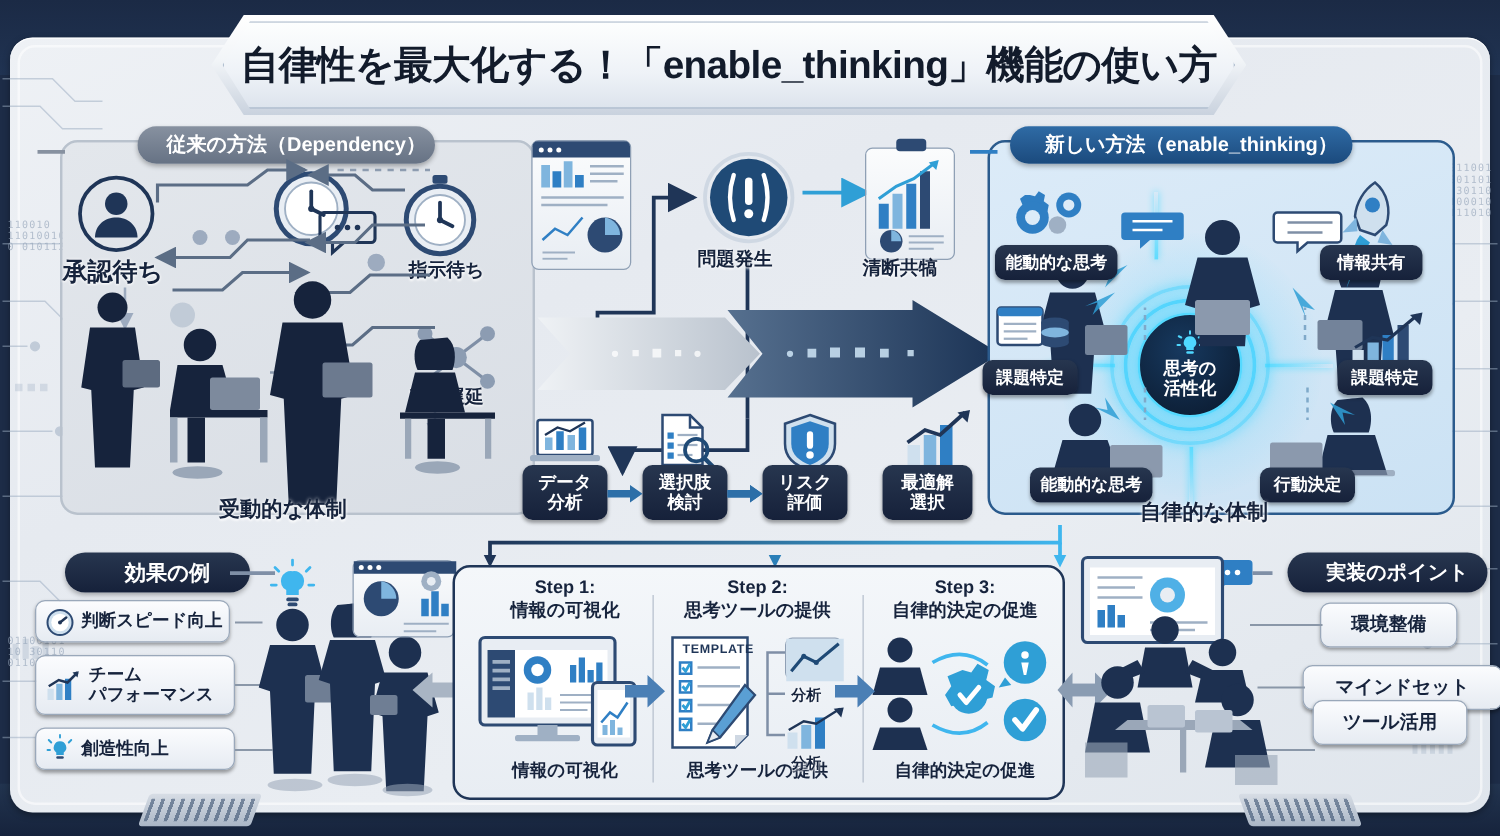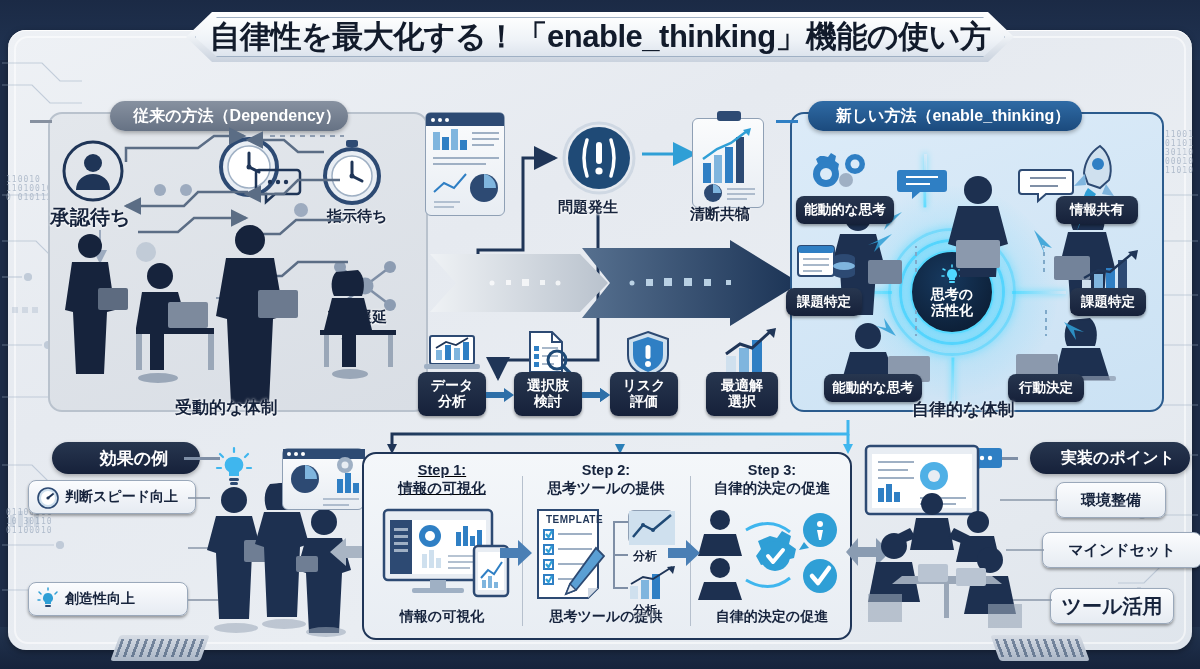--- a/index.html
+++ b/index.html
@@ -49,21 +49,21 @@
   .circuit.l { left:2px; }
   .circuit.r { right:2px; }
   .binary {
     position:absolute; font-family:"DejaVu Sans Mono","Liberation Mono",monospace;
     font-size:8px; color:#93a3b8; letter-spacing:1px; line-height:9px; opacity:.65;
     white-space:pre;
   }
 
   
   .title-banner {
-    position:absolute; left:186px; top:12px; width:828px; height:50px; z-index:30;
+    position:absolute; left:169px; top:12px; width:828px; height:80px; z-index:30;
   }
   .title-banner .shell {
     position:absolute; inset:0;
     background:linear-gradient(180deg,#ffffff 0%,#f2f5f8 45%,#c9d2de 100%);
     clip-path:polygon(26px 0,calc(100% - 26px) 0,100% 50%,calc(100% - 26px) 100%,26px 100%,0 50%);
     box-shadow:0 3px 7px rgba(0,0,0,.4);
   }
   .title-banner .inner {
     position:absolute; inset:5px 9px;
     background:linear-gradient(180deg,#fdfefe 0%,#eef2f7 60%,#dde4ed 100%);
@@ -720,30 +720,41 @@
 
   <div class="lbl" style="left:912px; top:398px; font-size:17px;">
     <span>自律的な体制</span>
   </div>
 
   <div class="pill dark" style="left:36px; top:442px; width:148px; height:32px; font-size:17px;">
     <span>効果の例</span>
   </div>
   <div class="hline" style="left:184px; top:457px; width:36px; background:#7f8fa6;"></div>
 
-  <div class="chip light" style="left:28px; top:480px; width:168px; height:34px; font-size:14px; justify-content:flex-start; padding-left:36px;">
+  <div class="chip light" style="left:28px; top:480px; width:156px; height:34px; font-size:14px; justify-content:flex-start; padding-left:36px;">
     <svg width="22" height="22" viewBox="0 0 22 22" style="position:absolute;left:8px;top:6px;">
       <circle cx="11" cy="11" r="10" fill="#cfe0ee" stroke="#2d4a73" stroke-width="1.6"></circle>
       <circle cx="11" cy="11" r="7" fill="#fff"></circle>
       <line x1="11" y1="11" x2="16" y2="7" stroke="#1f3557" stroke-width="2" stroke-linecap="round"></line>
       <circle cx="11" cy="11" r="1.6" fill="#1f3557"></circle>
     </svg>
     <span>判断スピード向上</span>
   </div>
 
+  <div class="chip light" style="left:28px; top:524px; width:160px; height:48px; font-size:14px; flex-direction:column; align-items:flex-start; padding-left:42px;">
+    <svg width="26" height="24" viewBox="0 0 26 24" style="position:absolute;left:8px;top:12px;">
+      <rect x="1" y="14" width="5" height="9" fill="#cfe0ee"></rect>
+        <rect x="8" y="10" width="5" height="13" fill="#7fb5de"></rect>
+      <rect x="15" y="6" width="5" height="17" fill="#2f7fc4"></rect>
+      <polyline points="2,12 10,7 17,9 25,1" fill="none" stroke="#1f3557" stroke-width="2"></polyline>
+      <path d="M21 1 L26 0 L25 5 z" fill="#1f3557"></path>
+    </svg>
+    <span>チーム</span>
+    <span>パフォーマンス</span>
+  </div>
 
   <div class="chip light" style="left:28px; top:582px; width:160px; height:34px; font-size:14px; justify-content:flex-start; padding-left:36px;">
     <svg width="22" height="24" viewBox="0 0 22 24" style="position:absolute;left:8px;top:5px;">
       <path d="M11 5a5 5 0 0 1 3 9v2H8v-2a5 5 0 0 1 3-9z" fill="#2f9fd6"></path>
       <rect x="8" y="17" width="6" height="2" rx="1" fill="#2d4a73"></rect>
       <g stroke="#2f9fd6" stroke-width="1.5" stroke-linecap="round">
         <line x1="11" y1="0" x2="11" y2="2"></line>
           <line x1="2" y1="4" x2="4" y2="6"></line>
         <line x1="20" y1="4" x2="18" y2="6"></line>
           <line x1="1" y1="12" x2="3" y2="12"></line>
@@ -832,21 +843,21 @@
       <path d="M6 34 L1 24 L11 24 z" fill="#1f3557"></path>
       <path d="M234 34 L229 24 L239 24 z" fill="#2a7fb8"></path>
       <path d="M462 34 L457 24 L467 24 z" fill="#3fb6ee"></path>
     </g>
   </svg>
 
   <div class="sec sec-steps"></div>
   <div class="stepdiv" style="left:522px;"></div>
   <div class="stepdiv" style="left:690px;"></div>
 
-  <div class="stepcard" style="left:366px;text-decoration:underline;">
+  <div class="stepcard" style="left:376px;">
     <div class="st">Step 1:</div>
     <div class="sn">情報の可視化</div>
     <div class="cap">情報の可視化</div>
   </div>
   <svg style="position:absolute;left:382px;top:508px;" width="136" height="92" viewBox="0 0 136 92">
     <rect x="2" y="2" width="108" height="70" rx="4" fill="#e8edf3" stroke="#2d4a73" stroke-width="2.5"></rect>
     <rect x="8" y="12" width="96" height="54" fill="#fff"></rect>
     <rect x="8" y="12" width="22" height="54" fill="#2d4a73"></rect>
     <g fill="#9fb0c4">
         <rect x="12" y="20" width="14" height="3"></rect>
@@ -996,21 +1007,21 @@
       <circle cx="28" cy="12" r="2.2" fill="#fff"></circle>
   </svg>
   <div class="hline" style="left:1002px; top:457px; width:16px; background:#7f8fa6;"></div>
 
   <div class="chip light" style="left:1056px; top:482px; width:110px; height:36px; font-size:15px;">
     <span>環境整備</span>
   </div>
   <div class="chip light" style="left:1042px; top:532px; width:160px; height:36px; font-size:15px;">
     <span>マインドセット</span>
   </div>
-  <div class="chip light" style="left:1050px; top:588px; width:124px; height:36px; font-size:20px;">
+  <div class="chip light" style="left:1050px; top:560px; width:124px; height:36px; font-size:15px;">
     <span>ツール活用</span>
   </div>
 
   <svg style="position:absolute;left:1000px;top:482px;" width="60" height="140" viewBox="0 0 60 140">
     <g stroke="#8a97a8" stroke-width="1.6" fill="none">
       <path d="M0 18 H58"></path>
         <path d="M6 68 H44"></path>
         <path d="M0 118 H52"></path>
     </g>
   </svg>

